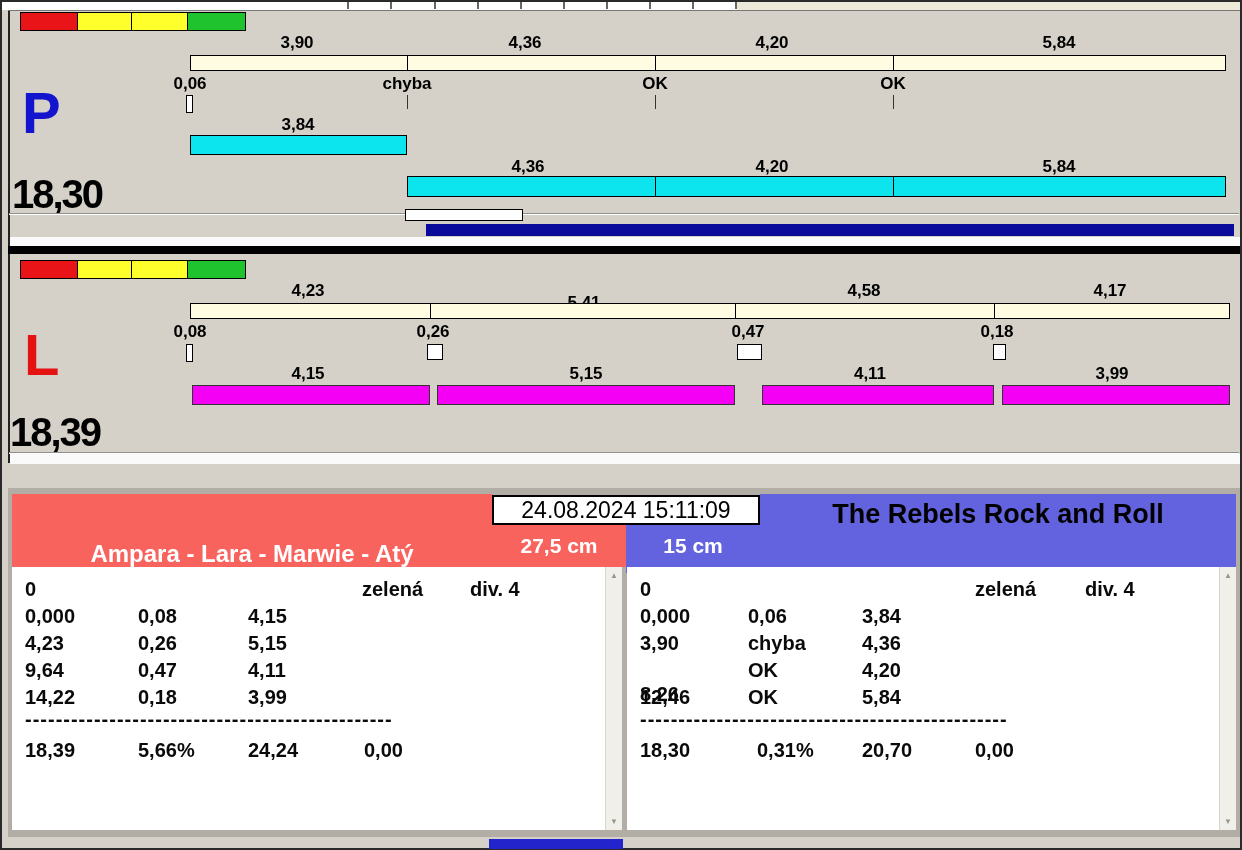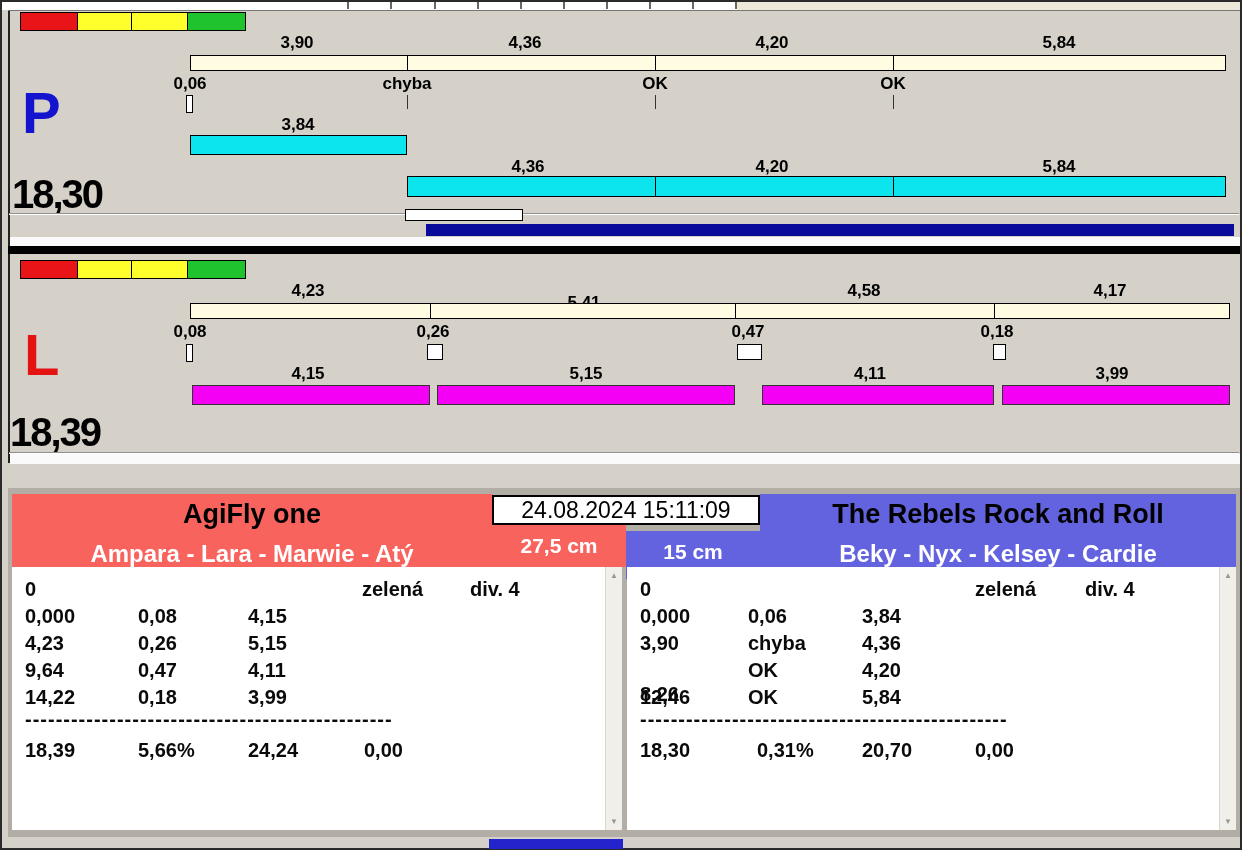--- a/index.html
+++ b/index.html
@@ -148,30 +148,28 @@
 
   <div class="lane-letter" style="left:24px;top:326px;color:#e51212;">L</div>
   <div class="lane-total" style="left:10px;top:412px;">18,39</div>
 
   <div class="groove" style="left:9px;top:452px;width:1230px;"></div>
   <div class="abs" style="left:10px;top:454px;width:1230px;height:10px;background:#fafafa;"></div>
 
   <div class="abs" style="left:8px;top:488px;width:1232px;height:349px;background:#b2aea6;"></div>
 
   <div class="abs" style="left:12px;top:494px;width:480px;height:73px;background:#f9635d;"></div>
-  <div class="hdr-team" style="left:12px;top:499px;width:480px;">AgiFly one</div>
   <div class="hdr-members" style="left:12px;top:540px;width:480px;">Ampara - Lara - Marwie - Atý</div>
 
   <div class="clock" style="left:492px;top:495px;width:268px;height:30px;">24.08.2024 15:11:09</div>
   <div class="cat" style="left:492px;top:525px;width:134px;height:42px;background:#f9635d;">27,5 cm</div>
-  <div class="cat" style="left:626px;top:525px;width:134px;height:48px;background:#6363df;margin-top:6px;">15 cm</div>
+  <div class="cat" style="left:626px;top:525px;width:134px;height:48px;background:#6363df;">15 cm</div>
 
   <div class="abs" style="left:760px;top:494px;width:476px;height:73px;background:#6363df;"></div>
   <div class="hdr-team" style="left:760px;top:499px;width:476px;">The Rebels Rock and Roll</div>
-  <div class="hdr-members" style="left:760px;top:540px;width:476px;">Beky - Nyx - Kelsey - Cardie</div>
 
   <div class="results" style="left:12px;top:567px;width:610px;height:263px;">
     <span class="cell" style="left:13px;top:11px;">0</span>
     <span class="cell" style="left:350px;top:11px;">zelená</span>
     <span class="cell" style="left:458px;top:11px;">div. 4</span>
 
     <span class="cell" style="left:13px;top:38px;">0,000</span>
     <span class="cell" style="left:126px;top:38px;">0,08</span>
     <span class="cell" style="left:236px;top:38px;">4,15</span>
 

